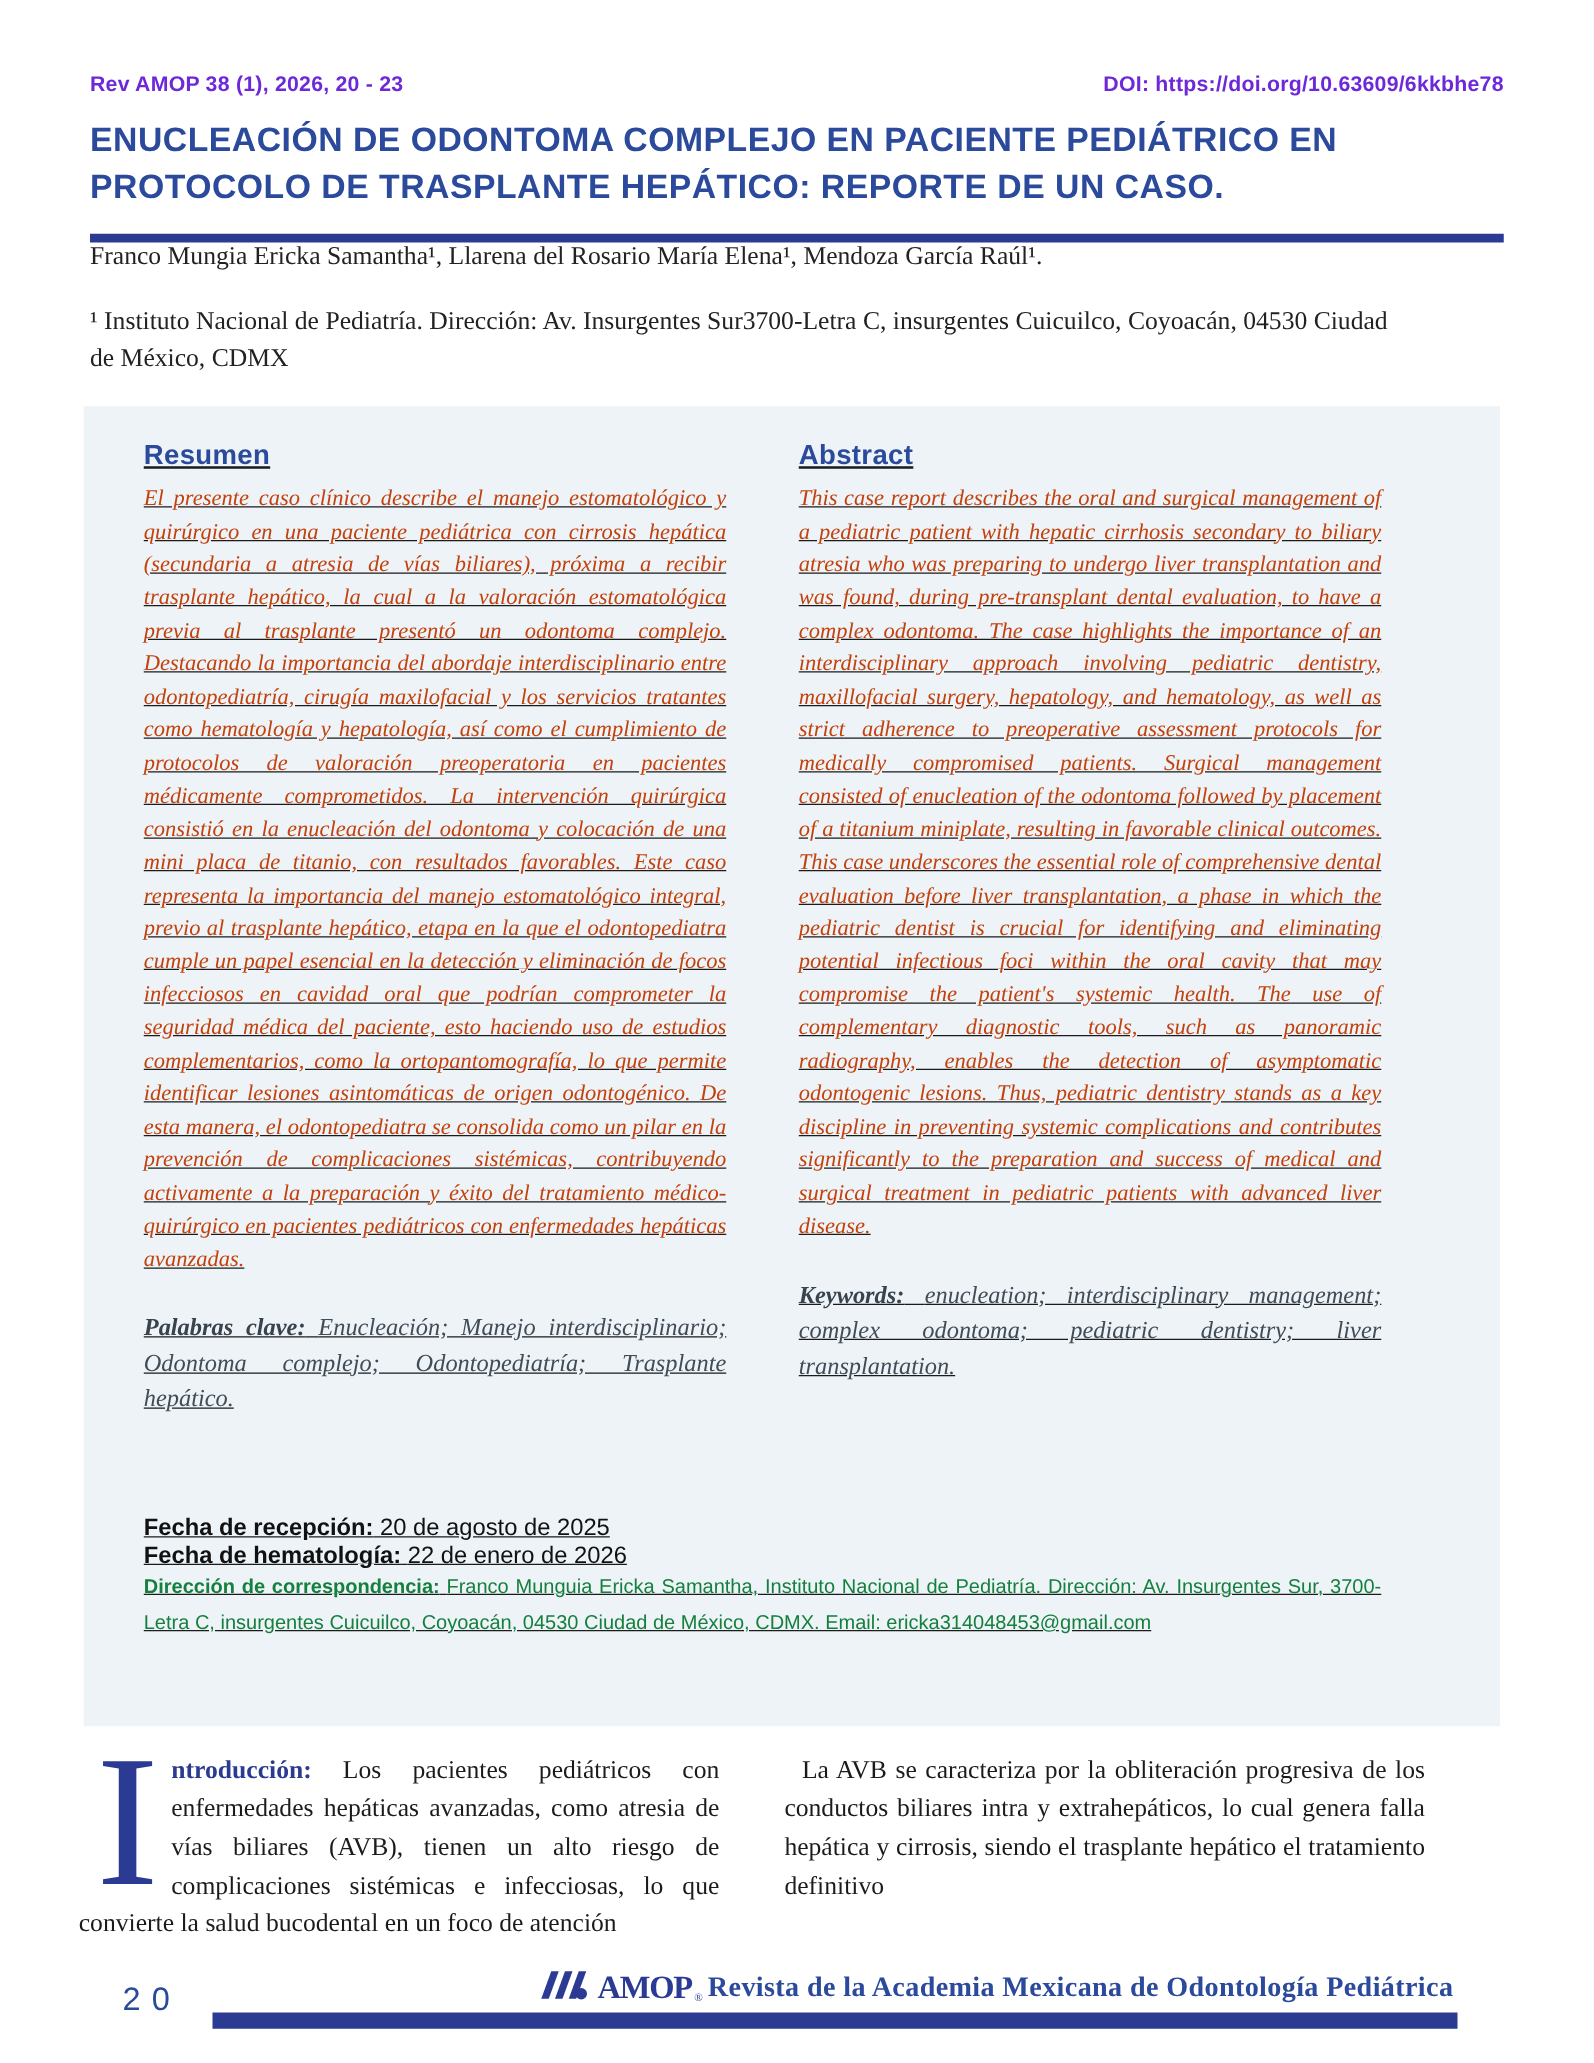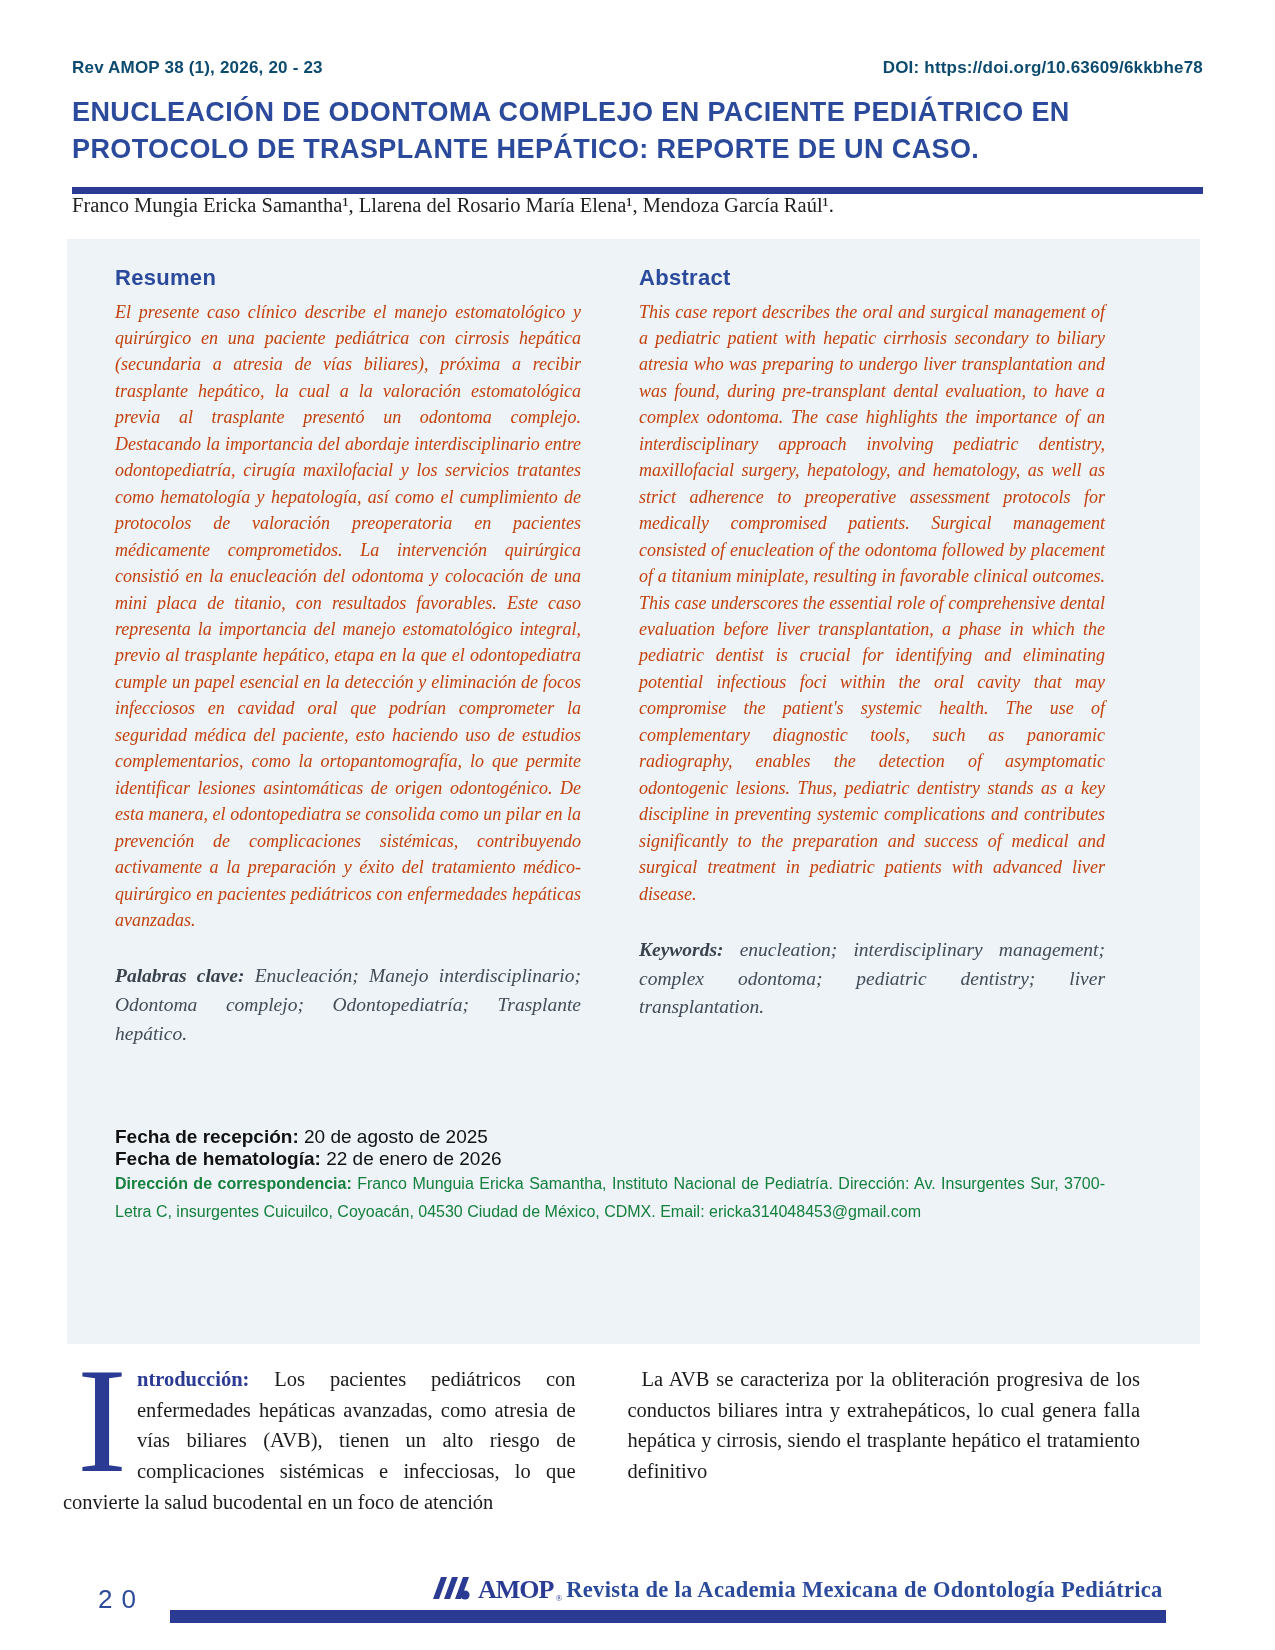--- a/index.html
+++ b/index.html
@@ -6,36 +6,37 @@
   body{
     width:1275px;height:1650px;overflow:hidden;position:relative;
     background:#ffffff;font-family:"Liberation Serif",serif;color:#1b1b1b;
   }
   .page{padding:58px 72px 0 72px;}
 
   
   .meta-row{
     display:flex;justify-content:space-between;align-items:baseline;
     font-family:"Liberation Sans",sans-serif;font-size:17px;font-weight:600;
-    color:#0c4a6e;letter-spacing:.2px;
+    color:#6d28d9;letter-spacing:.2px;
   }
   .title{
     margin-top:16px;max-width:1145px;
     font-family:"Liberation Sans",sans-serif;font-weight:700;
     font-size:27px;line-height:1.38;letter-spacing:.4px;color:#2b4a9c;
   }
   .rule{height:7px;background:#2b3b93;margin-top:9px;}
   .authors{font-size:20.5px;color:#222;}
   .affiliation{margin-top:25px;font-size:20.5px;line-height:1.5;color:#222;max-width:1050px;}
 
   
   .abs-box{
     margin:22px 3px 0 -5px;           
     background:#edf3f7;
-    padding:26px 95px 101px 48px;
+    padding:26px 95px 52px 48px;
+    text-decoration:underline;
   }
   .abs-cols{display:flex;gap:58px;}
   .abs-col{flex:1 1 0;}
   .abs-head{
     font-family:"Liberation Sans",sans-serif;font-weight:700;
     font-size:22px;color:#2b4a9c;letter-spacing:.3px;
   }
   .abs-body{
     margin-top:8px;font-style:italic;font-size:18px;line-height:1.47;
     text-align:justify;color:#c2410c;
@@ -99,20 +100,21 @@
     <span>Rev AMOP 38 (1), 2026, 20 - 23</span>
     <span>DOI: https://doi.org/10.63609/6kkbhe78</span>
   </div>
 
   <h1 class="title">ENUCLEACIÓN DE ODONTOMA COMPLEJO EN PACIENTE PEDIÁTRICO EN PROTOCOLO DE TRASPLANTE HEPÁTICO: REPORTE DE UN CASO.</h1>
 
   <div class="rule"></div>
 
   <div class="authors">Franco Mungia Ericka Samantha¹, Llarena del Rosario María Elena¹,  Mendoza García Raúl¹.</div>
 
+  <div class="affiliation">¹ Instituto Nacional de Pediatría. Dirección: Av. Insurgentes Sur3700-Letra C, insurgentes Cuicuilco, Coyoacán, 04530 Ciudad de México, CDMX</div>
 
   <div class="abs-box">
     <div class="abs-cols">
 
       <div class="abs-col">
         <div class="abs-head">Resumen</div>
         <p class="abs-body">El presente caso clínico describe el manejo estomatológico y quirúrgico en una paciente pediátrica con cirrosis hepática (secundaria a atresia de vías biliares), próxima a recibir trasplante hepático, la cual a la valoración estomatológica previa al trasplante presentó un odontoma complejo. Destacando la importancia del abordaje interdisciplinario entre odontopediatría, cirugía maxilofacial y los servicios tratantes como hematología y hepatología, así como el cumplimiento de protocolos de valoración preoperatoria en pacientes médicamente comprometidos. La intervención quirúrgica consistió en la enucleación del odontoma y colocación de una mini placa de titanio, con resultados favorables. Este caso representa la importancia del manejo estomatológico integral, previo al trasplante hepático, etapa en la que el odontopediatra cumple un papel esencial en la detección y eliminación de focos infecciosos en cavidad oral que podrían comprometer la seguridad médica del paciente, esto haciendo uso de estudios complementarios, como la ortopantomografía, lo que permite identificar lesiones asintomáticas de origen odontogénico. De esta manera, el odontopediatra se consolida como un pilar en la prevención de complicaciones sistémicas, contribuyendo activamente a la preparación y éxito del tratamiento médico-quirúrgico en pacientes pediátricos con enfermedades hepáticas avanzadas.</p>
         <p class="kw">
           <b>Palabras clave:</b>
           <span>Enucleación; Manejo interdisciplinario; Odontoma complejo; Odontopediatría; Trasplante hepático.</span>

